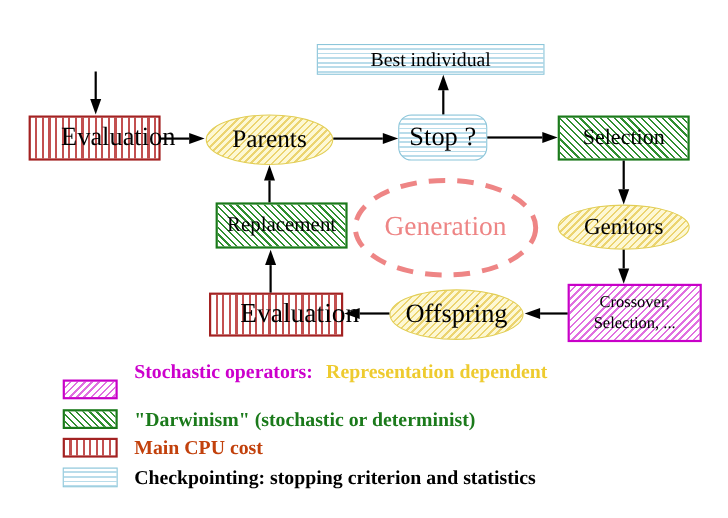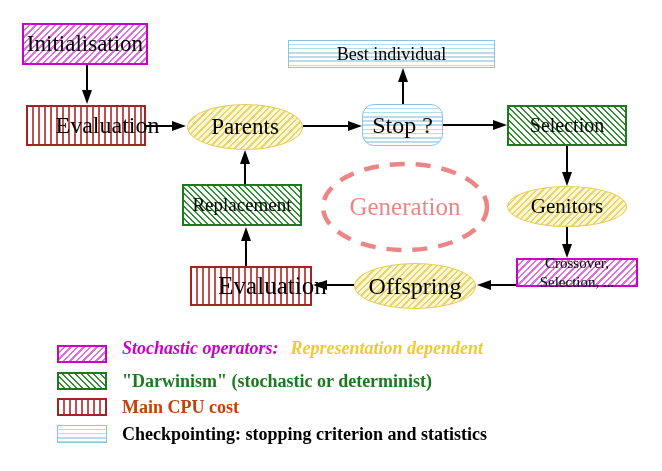--- a/index.html
+++ b/index.html
@@ -38,25 +38,25 @@
     border:1.5px solid #e2ce55;
   }
   .ellipse{border-radius:50%;}
   
   #n-initialisation{left:22px;top:23px;width:126px;height:42px;font-size:23px;}
   #n-evaluation-top{left:26px;top:105px;width:120px;height:41px;font-size:24px;}
   #n-parents{left:187px;top:104px;width:116px;height:46px;font-size:23px;}
   #n-best-individual{left:288px;top:40px;width:207px;height:28px;font-size:18px;}
   #n-stop{left:362px;top:104px;width:81px;height:42px;font-size:24px;border-radius:12px;}
   #n-selection{left:507px;top:105px;width:120px;height:41px;font-size:20px;}
-  #n-replacement{left:182px;top:184px;width:120px;height:42px;font-size:19px;font-family:Liberation Serif, serif;}
+  #n-replacement{left:196px;top:184px;width:120px;height:42px;font-size:19px;font-family:Liberation Serif, serif;}
   #n-genitors{left:507px;top:186px;width:120px;height:41px;font-size:21px;}
   #n-evaluation-bottom{left:190px;top:266px;width:122px;height:40px;font-size:25px;}
   #n-offspring{left:354px;top:263px;width:122px;height:46px;font-size:24px;}
-  #n-crossover{left:516px;top:258px;width:122px;height:29px;font-size:15px;flex-direction:column;line-height:1.25;}
+  #n-crossover{left:516px;top:258px;width:122px;height:53px;font-size:15px;flex-direction:column;line-height:1.25;}
   
   #n-generation{position:absolute;left:320px;top:161px;width:170px;height:92px;}
   #n-generation svg{position:absolute;left:0;top:0;}
   #n-generation .glabel{
     position:absolute;left:0;top:0;width:100%;height:100%;
     display:flex;align-items:center;justify-content:center;
     color:#ee8585;font-size:25px;
   }
   
   .aline{position:absolute;background:#000000;}
@@ -72,23 +72,20 @@
   .lg-gold{color:#eecb2f;margin-left:12px;}
   .lg-green{color:#1b7a1b;}
   .lg-red{color:#c2410c;}
   .lg-blue{color:#000000;}
 </style>
 </head>
 <body>
 
 <div id="canvas">
 
-  <div class="node magenta-hatch" id="n-initialisation">
-    <span>Initialisation</span>
-  </div>
 
   <div class="node red-stripes" id="n-evaluation-top">
     <span>Evaluation</span>
   </div>
 
   <div class="node yellow-hatch ellipse" id="n-parents">
     <span>Parents</span>
   </div>
 
   <div class="node cyan-stripes" id="n-best-individual">
@@ -158,21 +155,21 @@
   <div class="ahead left" style="left:313px;top:280px;"></div>
   <div class="aline" style="left:327px;top:284px;width:27px;height:2px;"></div>
 
   <div class="ahead up" style="left:241px;top:227px;"></div>
   <div class="aline" style="left:245px;top:241px;width:2px;height:25px;"></div>
 
   <div class="ahead up" style="left:240px;top:150px;"></div>
   <div class="aline" style="left:244px;top:164px;width:2px;height:20px;"></div>
 
   <div class="lg-swatch magenta-hatch" style="top:345px;"></div>
-  <div class="lg-text" style="top:338px;font-style:italic;">
+  <div class="lg-text" style="top:328px;">
     <span class="lg-magenta">Stochastic operators:</span><span class="lg-gold">Representation dependent</span>
   </div>
 
   <div class="lg-swatch green-hatch" style="top:372px;"></div>
   <div class="lg-text" style="top:371px;">
     <span class="lg-green">"Darwinism" (stochastic or determinist)</span>
   </div>
 
   <div class="lg-swatch red-stripes" style="top:398px;"></div>
   <div class="lg-text" style="top:397px;">

